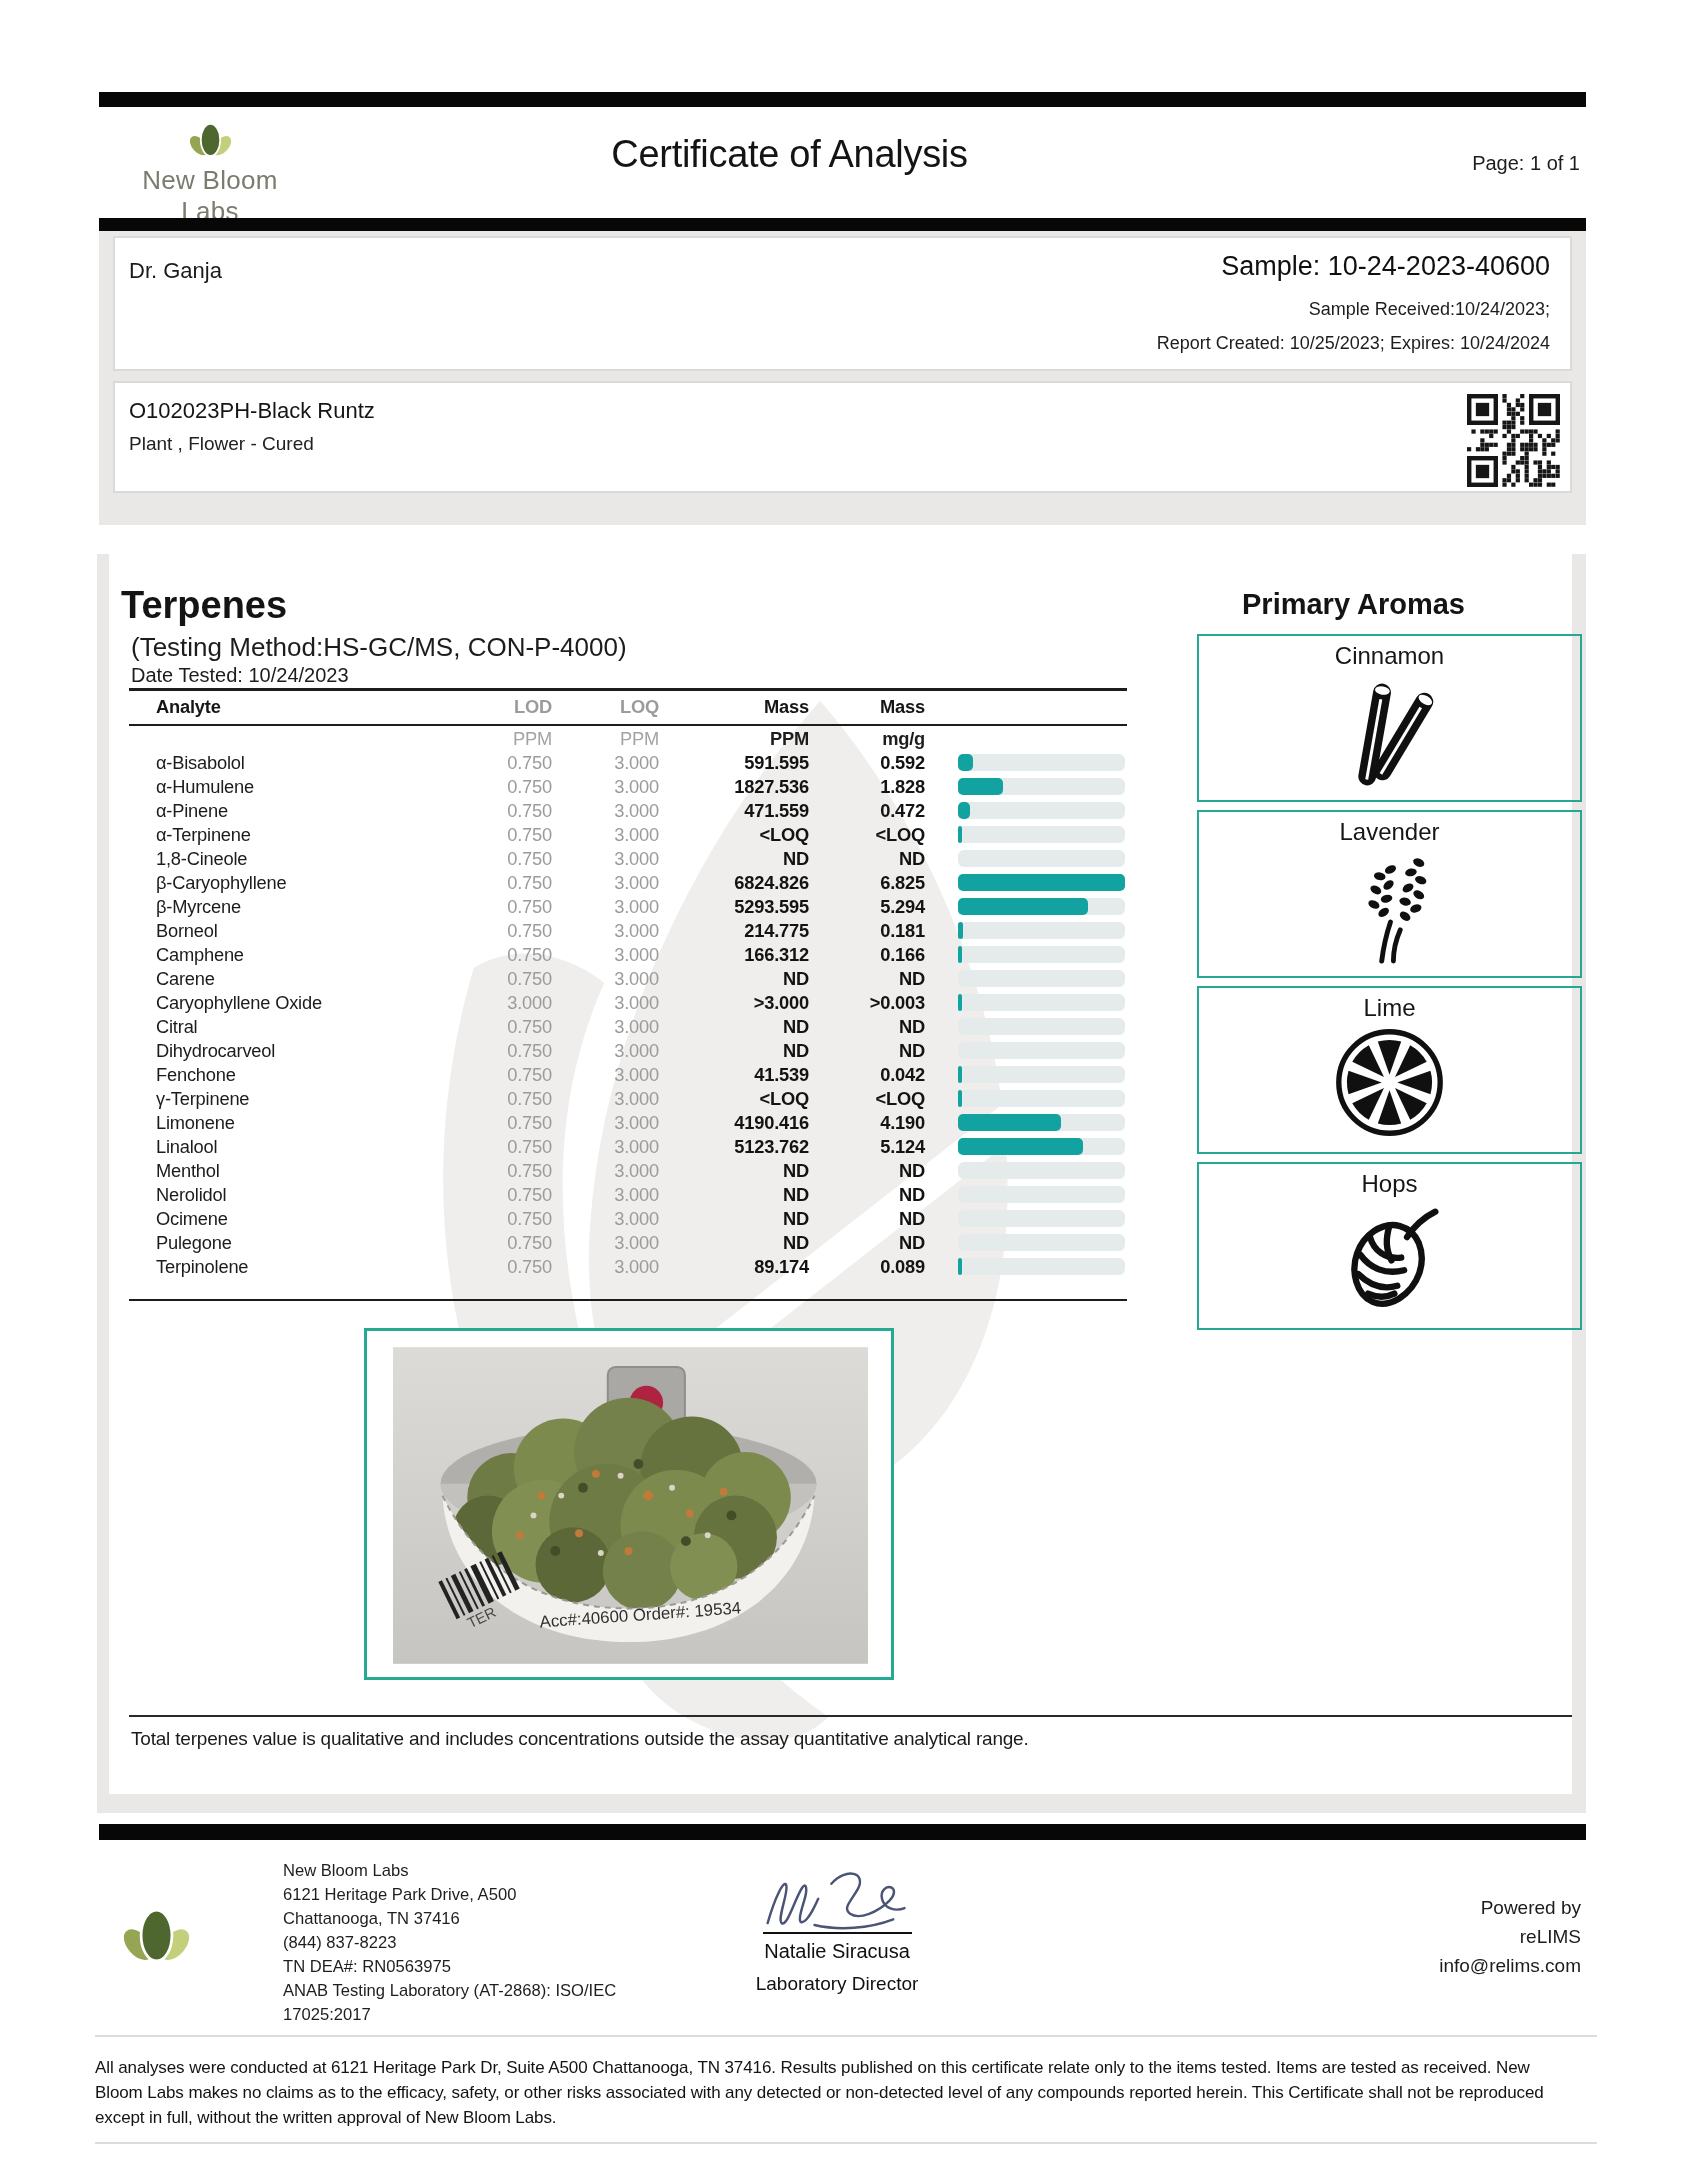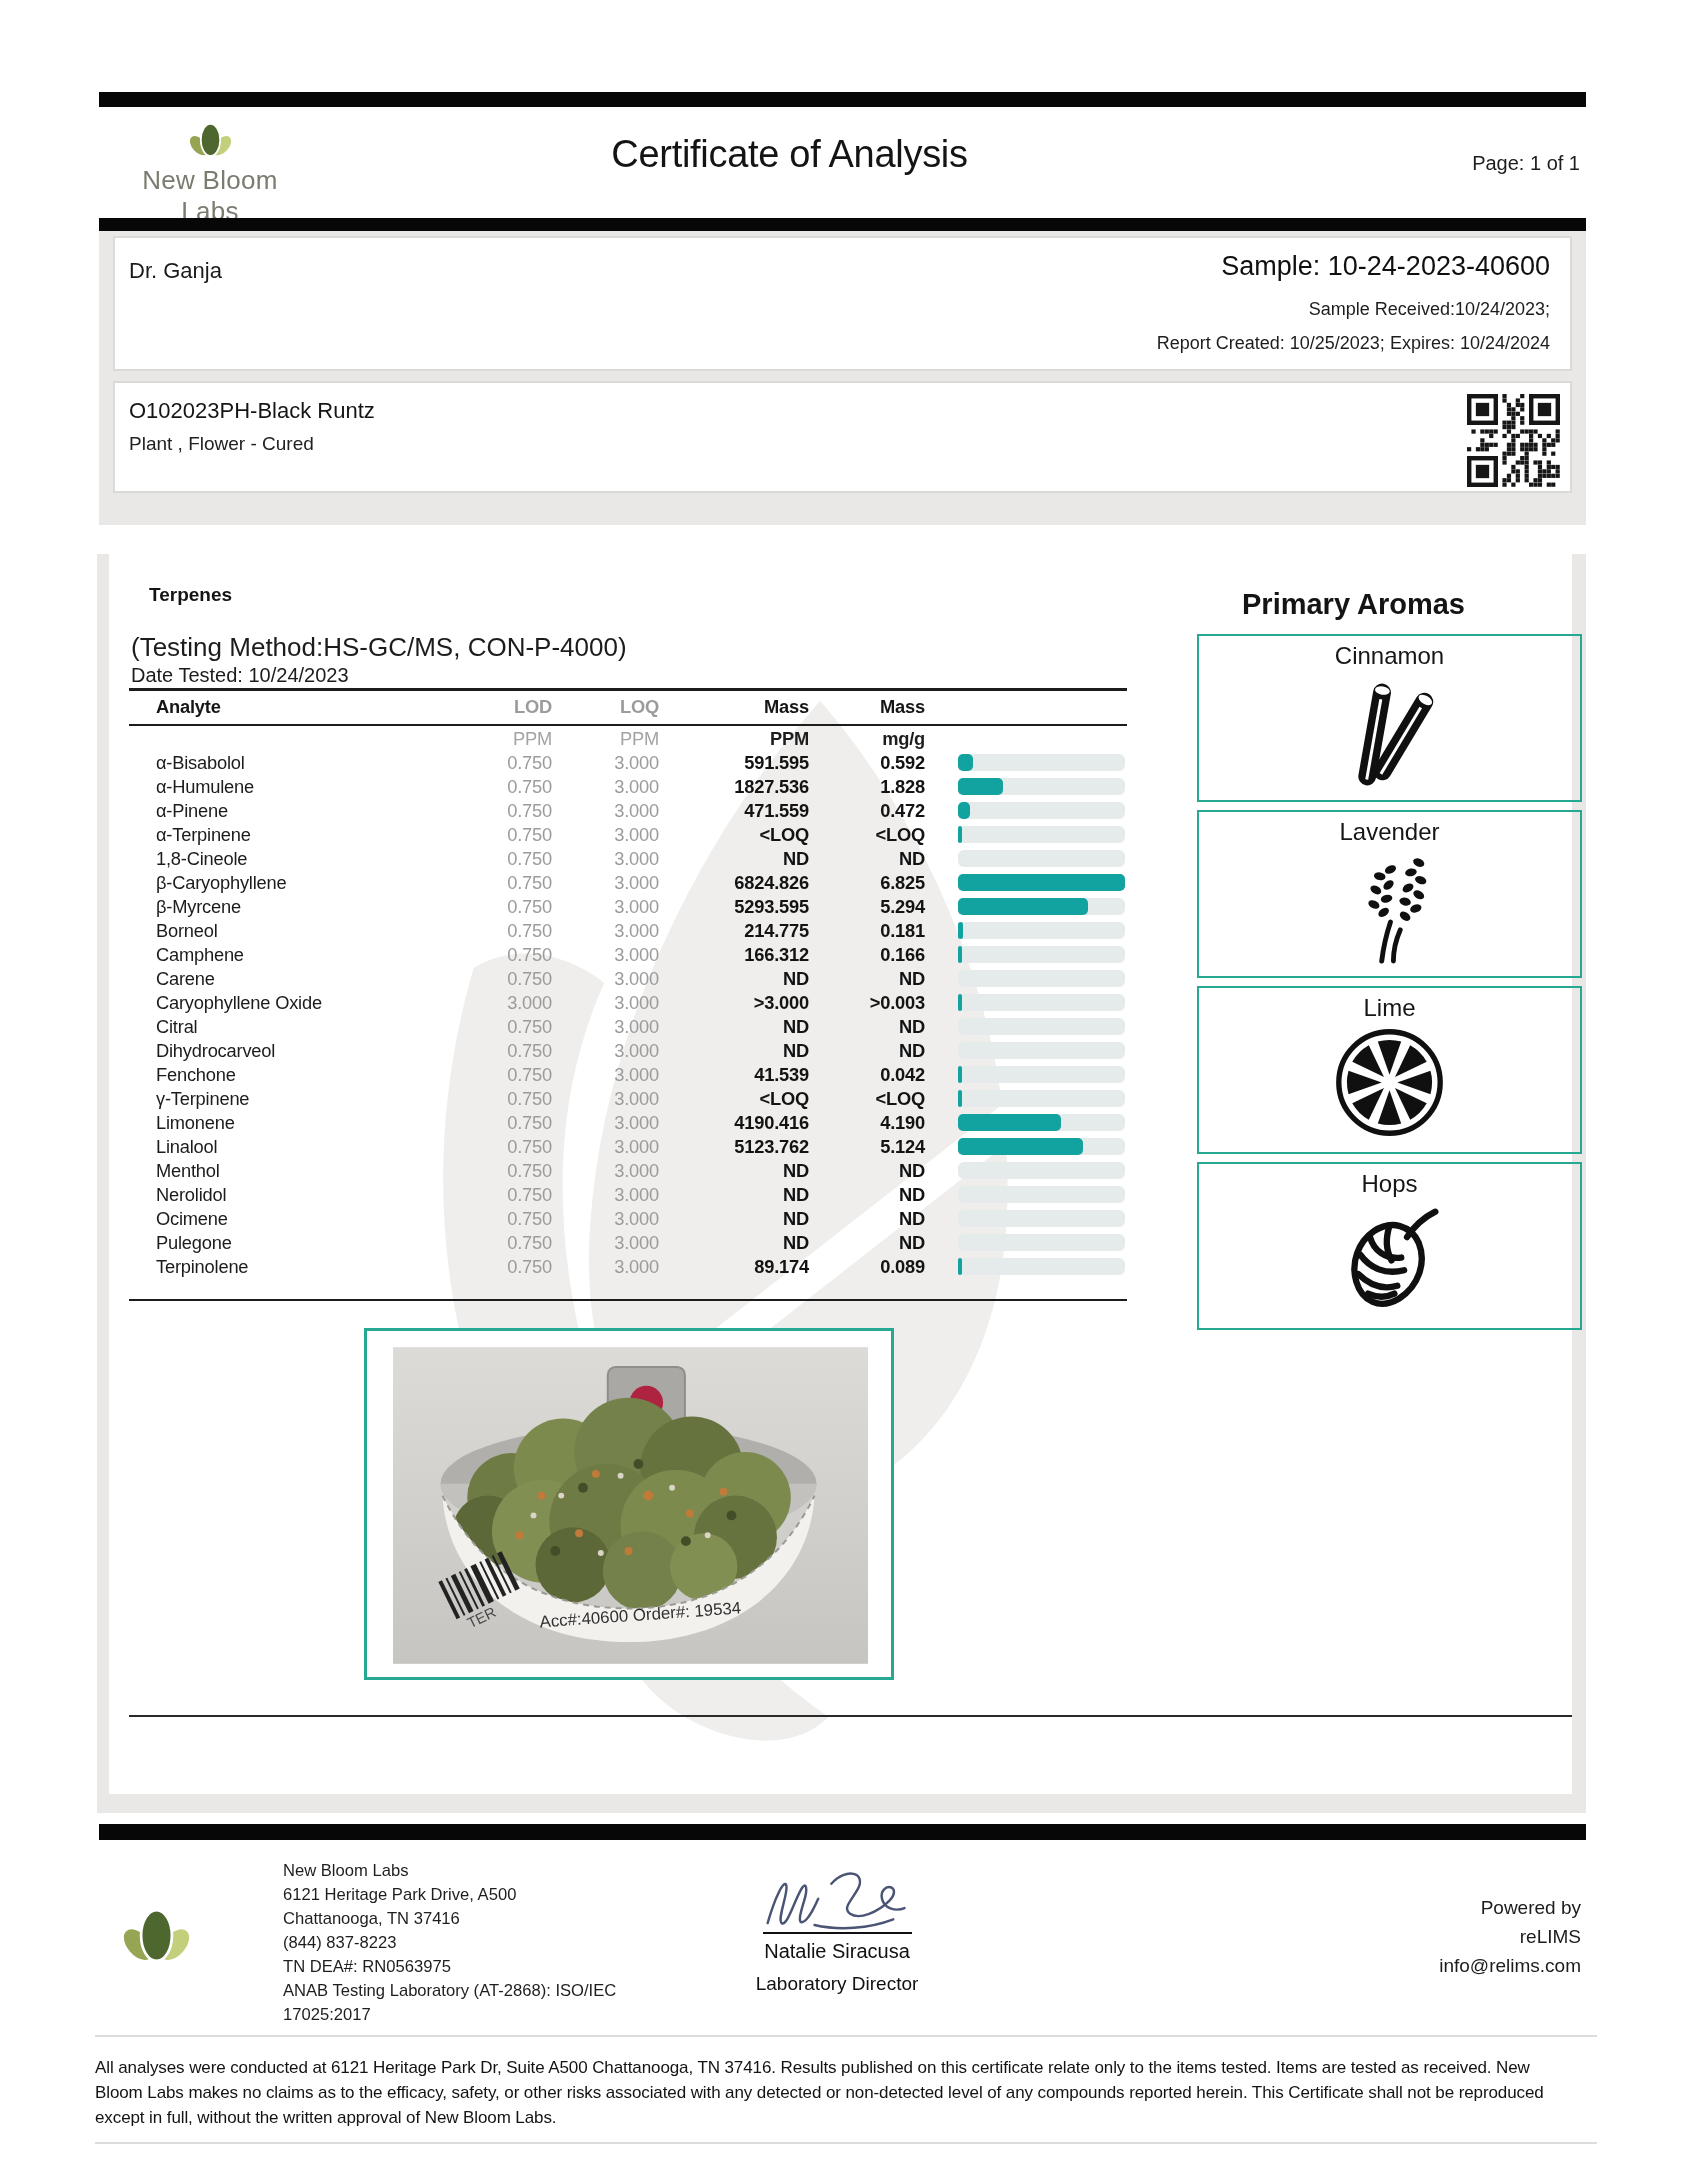--- a/index.html
+++ b/index.html
@@ -34,21 +34,21 @@
   #sample-report { font-size:18px; color:#1d1d1d; margin-top:13px; }
   #product-name { position:absolute; left:14px; top:15px; font-size:22px; color:#151515; }
   #product-type { position:absolute; left:14px; top:50px; font-size:19px; color:#222; }
   #qr-code { position:absolute; left:1467px; top:394px; width:93px; height:93px; }
 
   
   #card { position:absolute; left:109px; top:554px; width:1463px; height:1240px; background:#fff; }
   #card > * { position:absolute; z-index:1; }
   #watermark { left:127px; top:117px; width:1119px; height:1119px; z-index:0; }
 
-  #terp-title { left:40px; top:30px; font-size:19px; font-weight:700; color:#141414; }
+  #terp-title { left:12px; top:30px; font-size:38px; font-weight:700; color:#141414; }
   #terp-method { left:22px; top:78px; font-size:26px; color:#1c1c1c; }
   #terp-date { left:22px; top:110px; font-size:20px; color:#1c1c1c; }
 
   #terp-table { left:20px; top:0; width:1000px; height:752px; }
   .hline { position:absolute; left:0; width:998px; background:#1c1c1c; }
   #hline1 { top:134px; height:3px; }
   #hline2 { top:170px; height:2px; }
   #hline3 { top:745px; height:2px; }
 
   .trow { position:absolute; left:0; width:998px; height:24px; }
@@ -661,20 +661,21 @@
           <rect x="104" y="216" width="4" height="42"></rect>
         <rect x="112" y="216" width="2" height="42"></rect>
           <rect x="118" y="216" width="5" height="42"></rect>
       </g>
       <text transform="rotate(-26 90 272)" x="74" y="278" font-size="15" fill="#4a4a4a" font-family="Liberation Sans, sans-serif">TER</text>
       <text transform="rotate(-4 238 272)" x="148" y="277" font-size="17" fill="#303030" font-family="Liberation Sans, sans-serif">Acc#:40600  Order#: 19534</text>
     </svg>
   </div>
 
   <div id="footnote-line"></div>
+  <div id="terp-footnote">Total terpenes value is qualitative and includes concentrations outside the assay quantitative analytical range.</div>
 
   <div id="aromas-title">Primary Aromas</div>
   <div id="aroma-list">
     <div class="aroma-box">
       <div class="aroma-label">Cinnamon</div>
       <svg class="aroma-icon" width="119" height="125" viewBox="0 0 120 120">
           <use href="#sym-cinnamon"></use>
         </svg>
     </div>
     <div class="aroma-box">

